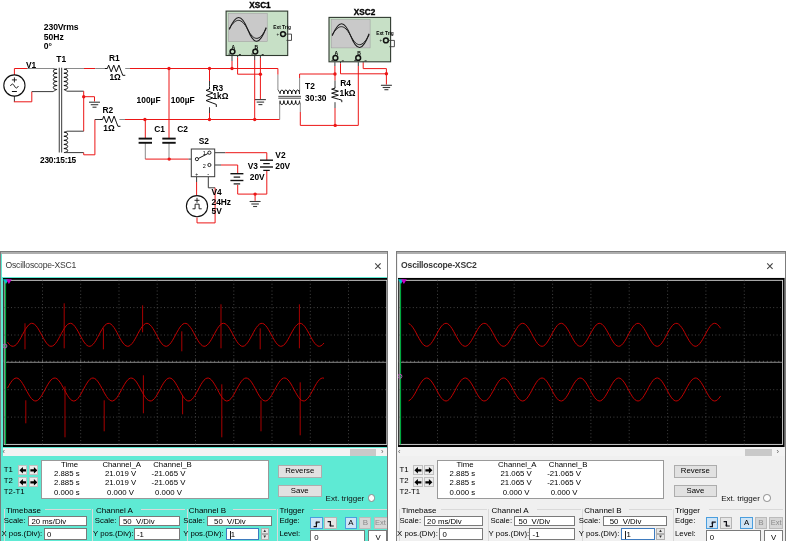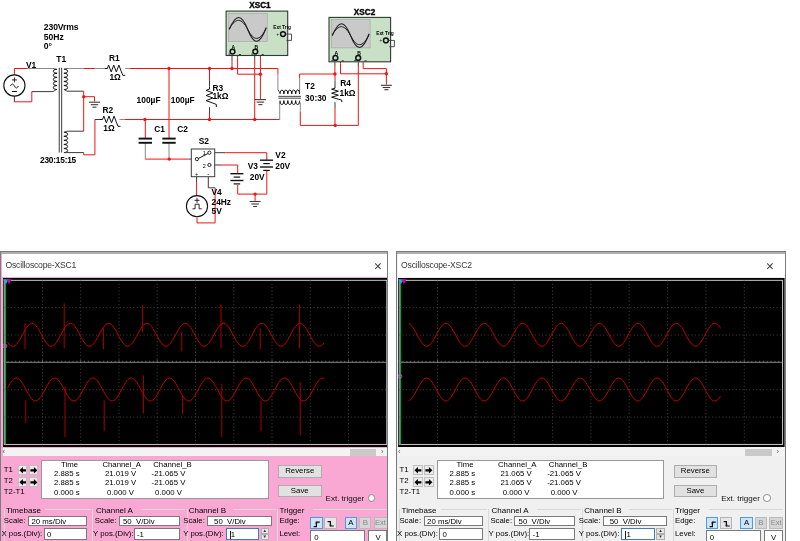--- a/index.html
+++ b/index.html
@@ -218,21 +218,21 @@
       <text x="340.2" y="86" font-family="Liberation Sans, sans-serif" font-size="8.4px" font-weight="bold" fill="#000" text-anchor="start">R4</text>
       <text x="339.5" y="95.7" font-family="Liberation Sans, sans-serif" font-size="8.4px" font-weight="bold" fill="#000" text-anchor="start">1kΩ</text>
       <text x="275.3" y="158" font-family="Liberation Sans, sans-serif" font-size="8.4px" font-weight="bold" fill="#000" text-anchor="start">V2</text>
       <text x="275.3" y="168.7" font-family="Liberation Sans, sans-serif" font-size="8.4px" font-weight="bold" fill="#000" text-anchor="start">20V</text>
       <text x="247.7" y="168.7" font-family="Liberation Sans, sans-serif" font-size="8.4px" font-weight="bold" fill="#000" text-anchor="start">V3</text>
       <text x="249.8" y="180.2" font-family="Liberation Sans, sans-serif" font-size="8.4px" font-weight="bold" fill="#000" text-anchor="start">20V</text>
       <text x="211.5" y="195.2" font-family="Liberation Sans, sans-serif" font-size="8.4px" font-weight="bold" fill="#000" text-anchor="start">V4</text>
       <text x="211.5" y="204.9" font-family="Liberation Sans, sans-serif" font-size="8.4px" font-weight="bold" fill="#000" text-anchor="start">24Hz</text>
       <text x="211.5" y="214.4" font-family="Liberation Sans, sans-serif" font-size="8.4px" font-weight="bold" fill="#000" text-anchor="start">5V</text>
     </svg>
-<div style="position:absolute;left:0px;top:250.5px;width:387.7px;height:292px;background:#f9a8d4;border:1px solid #7c7c7c;box-sizing:border-box;overflow:hidden;font-family:'Liberation Sans', sans-serif">
+<div style="position:absolute;left:0px;top:250.5px;width:387.7px;height:292px;background:#5eead4;border:1px solid #7c7c7c;box-sizing:border-box;overflow:hidden;font-family:'Liberation Sans', sans-serif">
       <div style="position:absolute;left:1px;top:1.5px;width:385.7px;height:24px;background:#fff;"></div>
       <div style="position:absolute;left:0px;top:0px;width:387.7px;height:2px;background:#aeaeae;"></div>
       <div style="position:absolute;left:4.5px;top:8.100000000000023px;font-size:8.6px;color:#383838;white-space:nowrap;letter-spacing:-0.2px;">Oscilloscope-XSC1</div>
       <div style="position:absolute;left:372.5px;top:8.300000000000011px;font-size:10.5px;color:#444;white-space:nowrap;">✕</div>
       <svg width="384.8" height="169" viewBox="0 0 384.8 169" style="position:absolute;left:1.5px;top:26.2px">
         <rect x="0" y="0" width="384.8" height="169" fill="#000"></rect>
         <rect x="1.2" y="2.3" width="382.6" height="164.1" fill="none" stroke="#ddd" stroke-width="0.9"></rect>
         <g stroke="#606060" stroke-width="0.7" stroke-dasharray="1,2.4">
           <line x1="39.5" y1="2.3" x2="39.5" y2="166.4"></line>
           <line x1="77.7" y1="2.3" x2="77.7" y2="166.4"></line>
@@ -493,21 +493,21 @@
       <div style="position:absolute;left:309.2px;top:278.5px;width:55.1px;height:12px;background:#fff;border:1px solid #7a7a7a;box-sizing:border-box;">
         <div style="position:absolute;left:3px;top:1.5px;font-size:7.8px;color:#000;white-space:nowrap;">0</div>
       </div>
       <div style="position:absolute;left:367px;top:278.5px;width:19px;height:12px;background:#fff;border:1px solid #7a7a7a;box-sizing:border-box;">
         <div style="position:absolute;left:6.5px;top:1.5px;font-size:7.8px;color:#000;white-space:nowrap;">V</div>
       </div>
     </div>
 <div style="position:absolute;left:395.6px;top:250.5px;width:390px;height:292px;background:#f0f0f0;border:1px solid #7c7c7c;box-sizing:border-box;overflow:hidden;font-family:'Liberation Sans', sans-serif">
       <div style="position:absolute;left:1px;top:1.5px;width:388px;height:24px;background:#fff;"></div>
       <div style="position:absolute;left:0px;top:0px;width:390px;height:2px;background:#aeaeae;"></div>
-      <div style="position:absolute;left:4.5px;top:8.100000000000023px;font-size:8.6px;color:#383838;white-space:nowrap;letter-spacing:-0.2px;">Oscilloscope-XSC2</div>
+      <div style="position:absolute;left:4.5px;top:8.100000000000023px;font-size:8.6px;color:#383838;white-space:nowrap;letter-spacing:-0.2px;font-weight:bold;">Oscilloscope-XSC2</div>
       <div style="position:absolute;left:368.9px;top:8.300000000000011px;font-size:10.5px;color:#444;white-space:nowrap;">✕</div>
       <svg width="386.6" height="169" viewBox="0 0 386.6 169" style="position:absolute;left:1.5px;top:26.2px">
         <rect x="0" y="0" width="386.6" height="169" fill="#000"></rect>
         <rect x="1.2" y="2.3" width="383.40000000000003" height="164.1" fill="none" stroke="#ddd" stroke-width="0.9"></rect>
         <g stroke="#606060" stroke-width="0.7" stroke-dasharray="1,2.4">
           <line x1="39.5" y1="2.3" x2="39.5" y2="166.4"></line>
           <line x1="77.9" y1="2.3" x2="77.9" y2="166.4"></line>
           <line x1="116.2" y1="2.3" x2="116.2" y2="166.4"></line>
           <line x1="154.6" y1="2.3" x2="154.6" y2="166.4"></line>
           <line x1="192.9" y1="2.3" x2="192.9" y2="166.4"></line>

